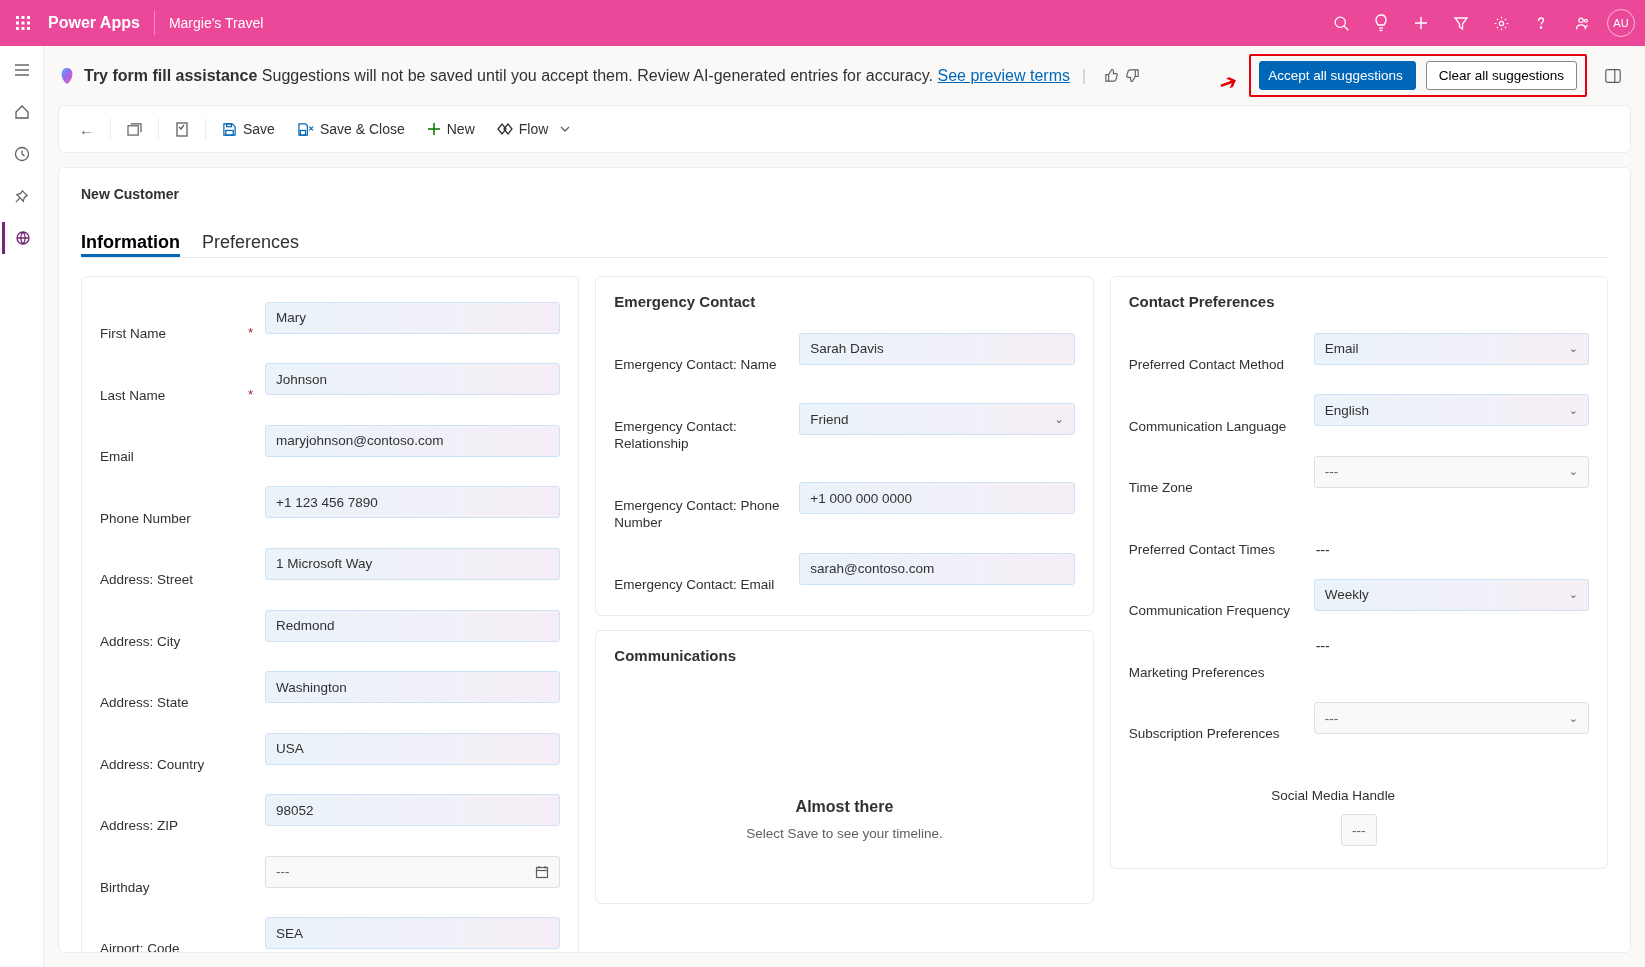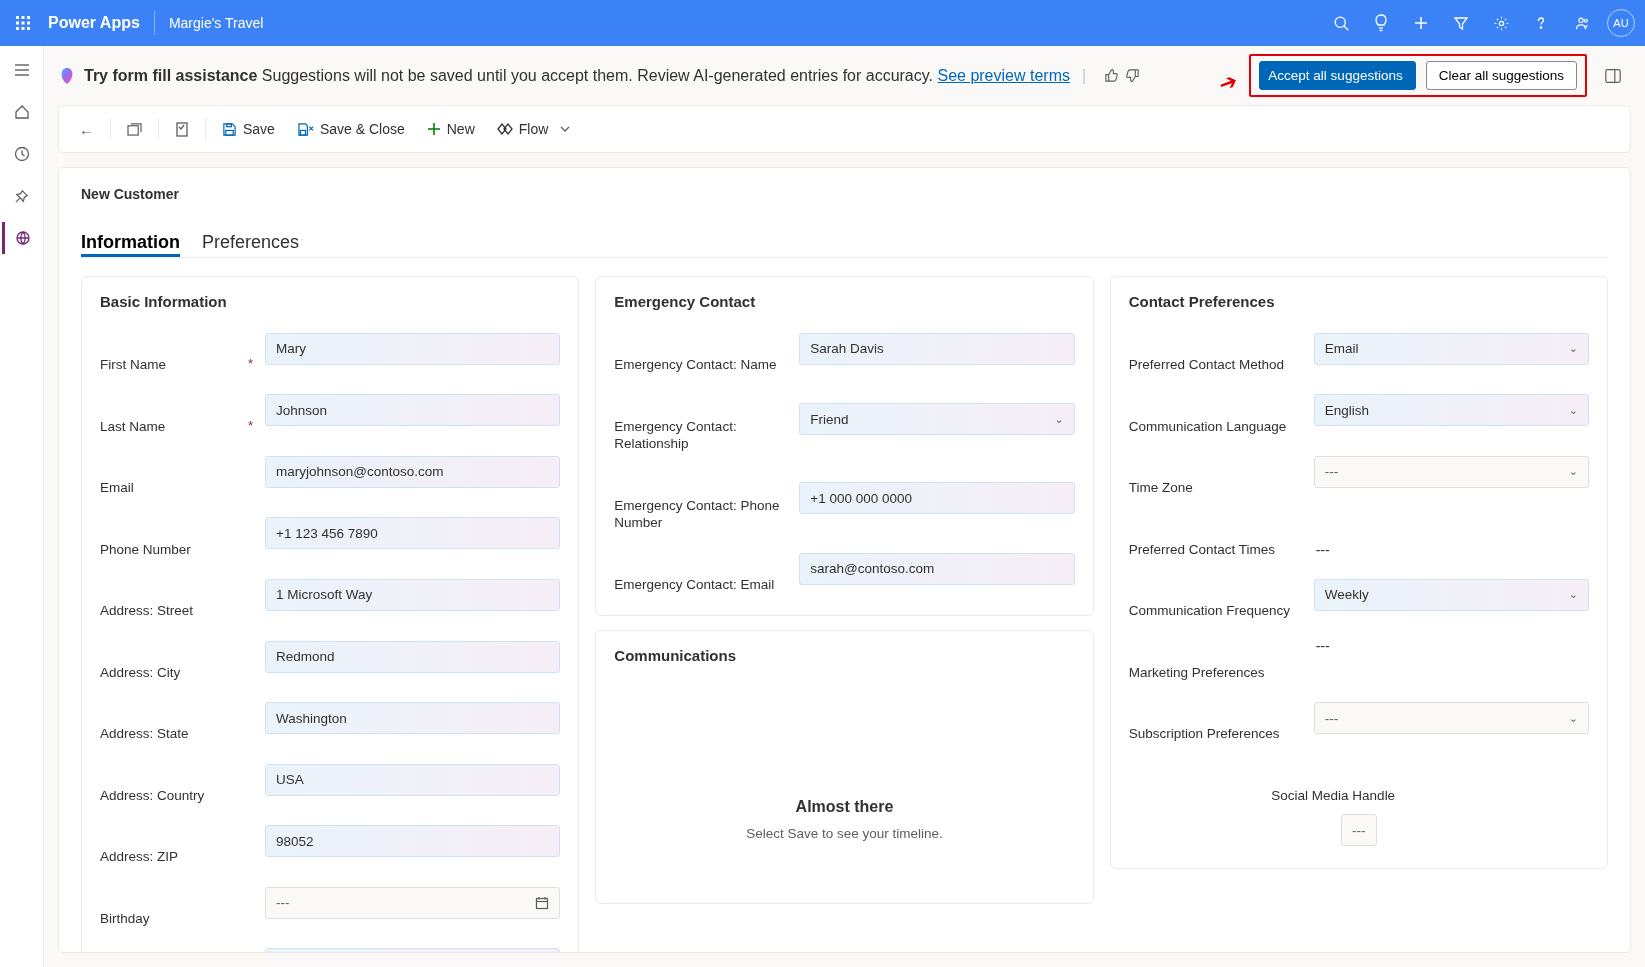--- a/index.html
+++ b/index.html
@@ -1,19 +1,19 @@
 <!DOCTYPE html>
 <html><head>
 <meta charset="utf-8">
 <style>
 * { box-sizing: border-box; margin: 0; padding: 0; font-family: "Segoe UI", Arial, sans-serif; }
 body { background: #faf9f8; color: #323130; font-size: 14px; overflow: hidden; }
 
 
-.appbar { background: #3b82f6; height: 46px; display: flex; align-items: center; color: #fff; padding: 0 10px; }
+.appbar { background: #ec4899; height: 46px; display: flex; align-items: center; color: #fff; padding: 0 10px; }
 .appbar .waffle { width: 26px; height: 26px; display:flex; align-items:center; justify-content:center; cursor:pointer; }
 .appbar .brand { font-size: 16px; font-weight:600; margin-left: 12px; }
 .appbar .divider { width:1px; height:24px; background: rgba(255,255,255,.4); margin: 0 14px; }
 .appbar .envname { font-size: 14px; }
 .appbar .spacer { flex:1; }
 .appbar .icon-btn { width:40px; height:46px; display:flex; align-items:center; justify-content:center; cursor:pointer; }
 .appbar .avatar { width:28px; height:28px; border:1px solid rgba(255,255,255,.6); border-radius:50%; display:flex; align-items:center; justify-content:center; font-size:11px; margin-left:6px; }
 
 
 .shell { display:flex; height: calc(100vh - 46px); }
@@ -291,21 +291,20 @@
       <div class="page-title">New Customer</div>
       <div class="tabs">
         <div class="tab active">Information</div>
         <div class="tab">Preferences</div>
       </div>
 
       <div class="cols">
 
         <div class="col">
           <div class="card">
-            <div class="section-title">Basic Information</div>
 
             <div class="field">
                 <div class="field-label"><span>First Name</span><span class="req">*</span></div>
                 <div class="field-input">
                   <div class="input-box">
                     <span>Mary</span>
                   </div>
                 </div>
               </div>
             <div class="field">

